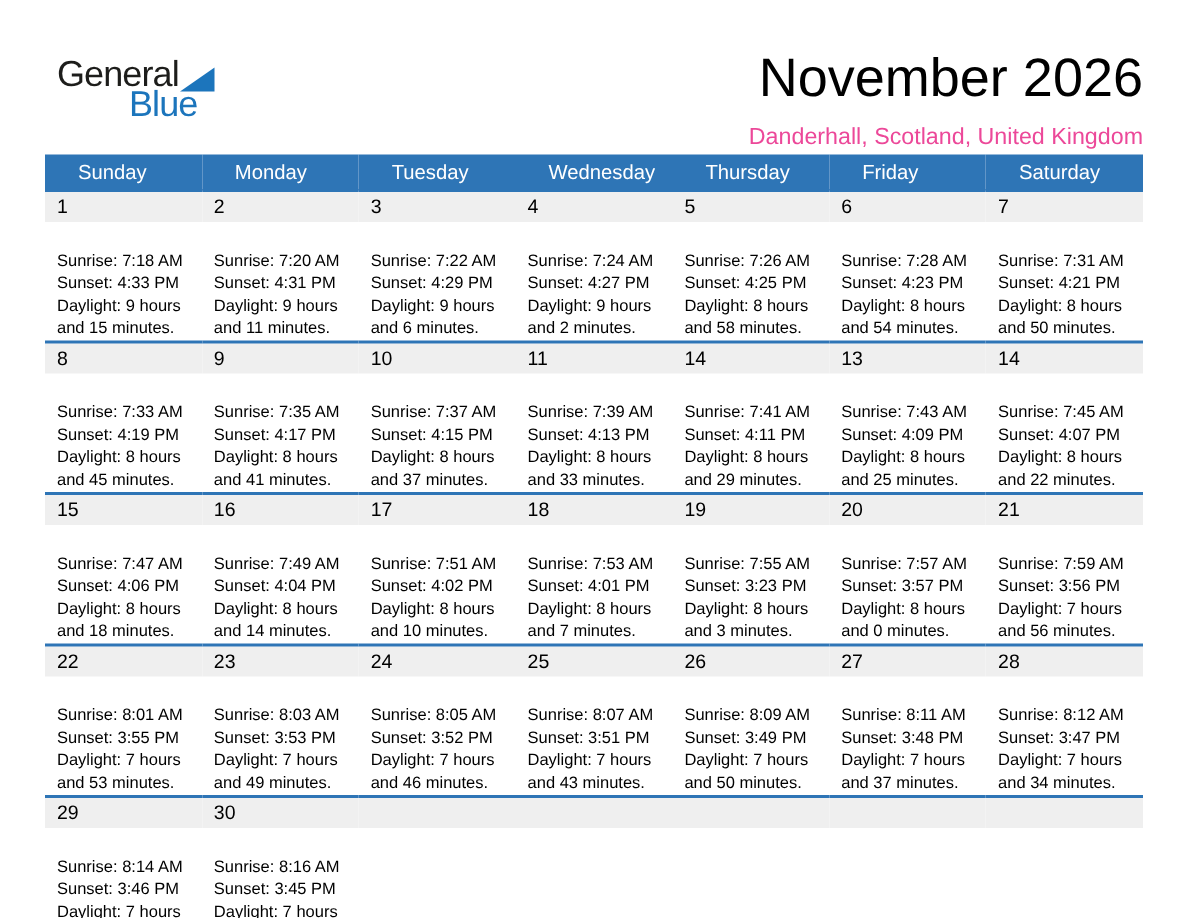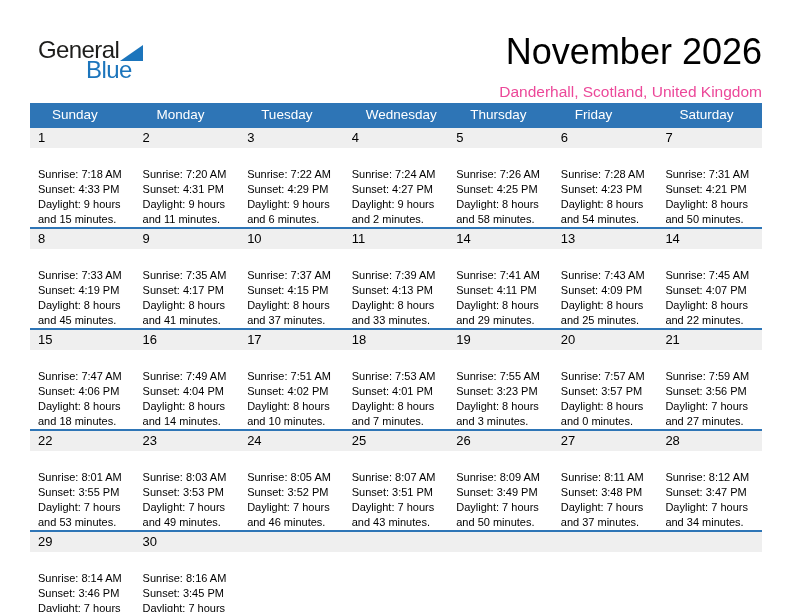--- a/index.html
+++ b/index.html
@@ -263,21 +263,21 @@
               <div class="line"><span>Daylight: 8 hours</span></div>
               <div class="line"><span>and 0 minutes.</span></div>
             </div>
           </td>
           <td>
             <div class="num">21</div>
             <div class="day-lines">
               <div class="line"><span>Sunrise:</span> <span>7:59 AM</span></div>
               <div class="line"><span>Sunset:</span> <span>3:56 PM</span></div>
               <div class="line"><span>Daylight: 7 hours</span></div>
-              <div class="line"><span>and 27 minutes.</span></div>
+              <div class="line"><span>and 56 minutes.</span></div>
             </div>
           </td>
         </tr>
         <tr>
           <td>
             <div class="num">22</div>
             <div class="day-lines">
               <div class="line"><span>Sunrise:</span> <span>8:01 AM</span></div>
               <div class="line"><span>Sunset:</span> <span>3:55 PM</span></div>
               <div class="line"><span>Daylight: 7 hours</span></div>

